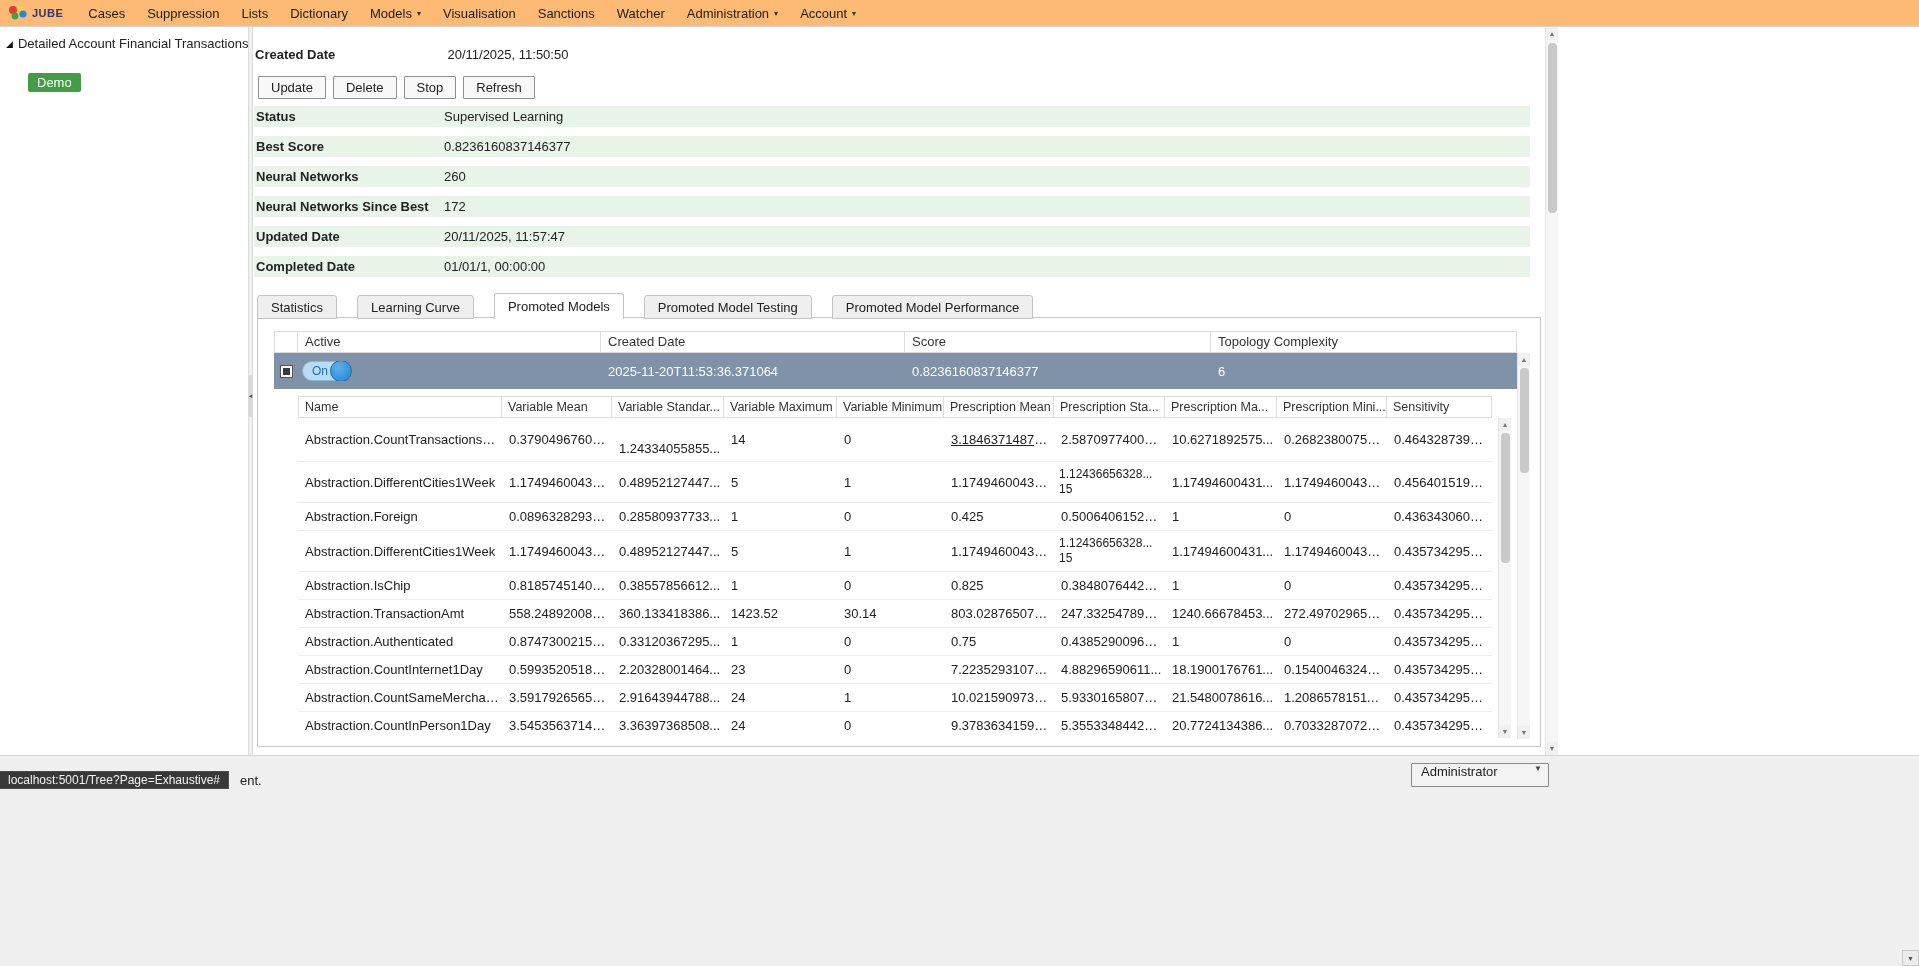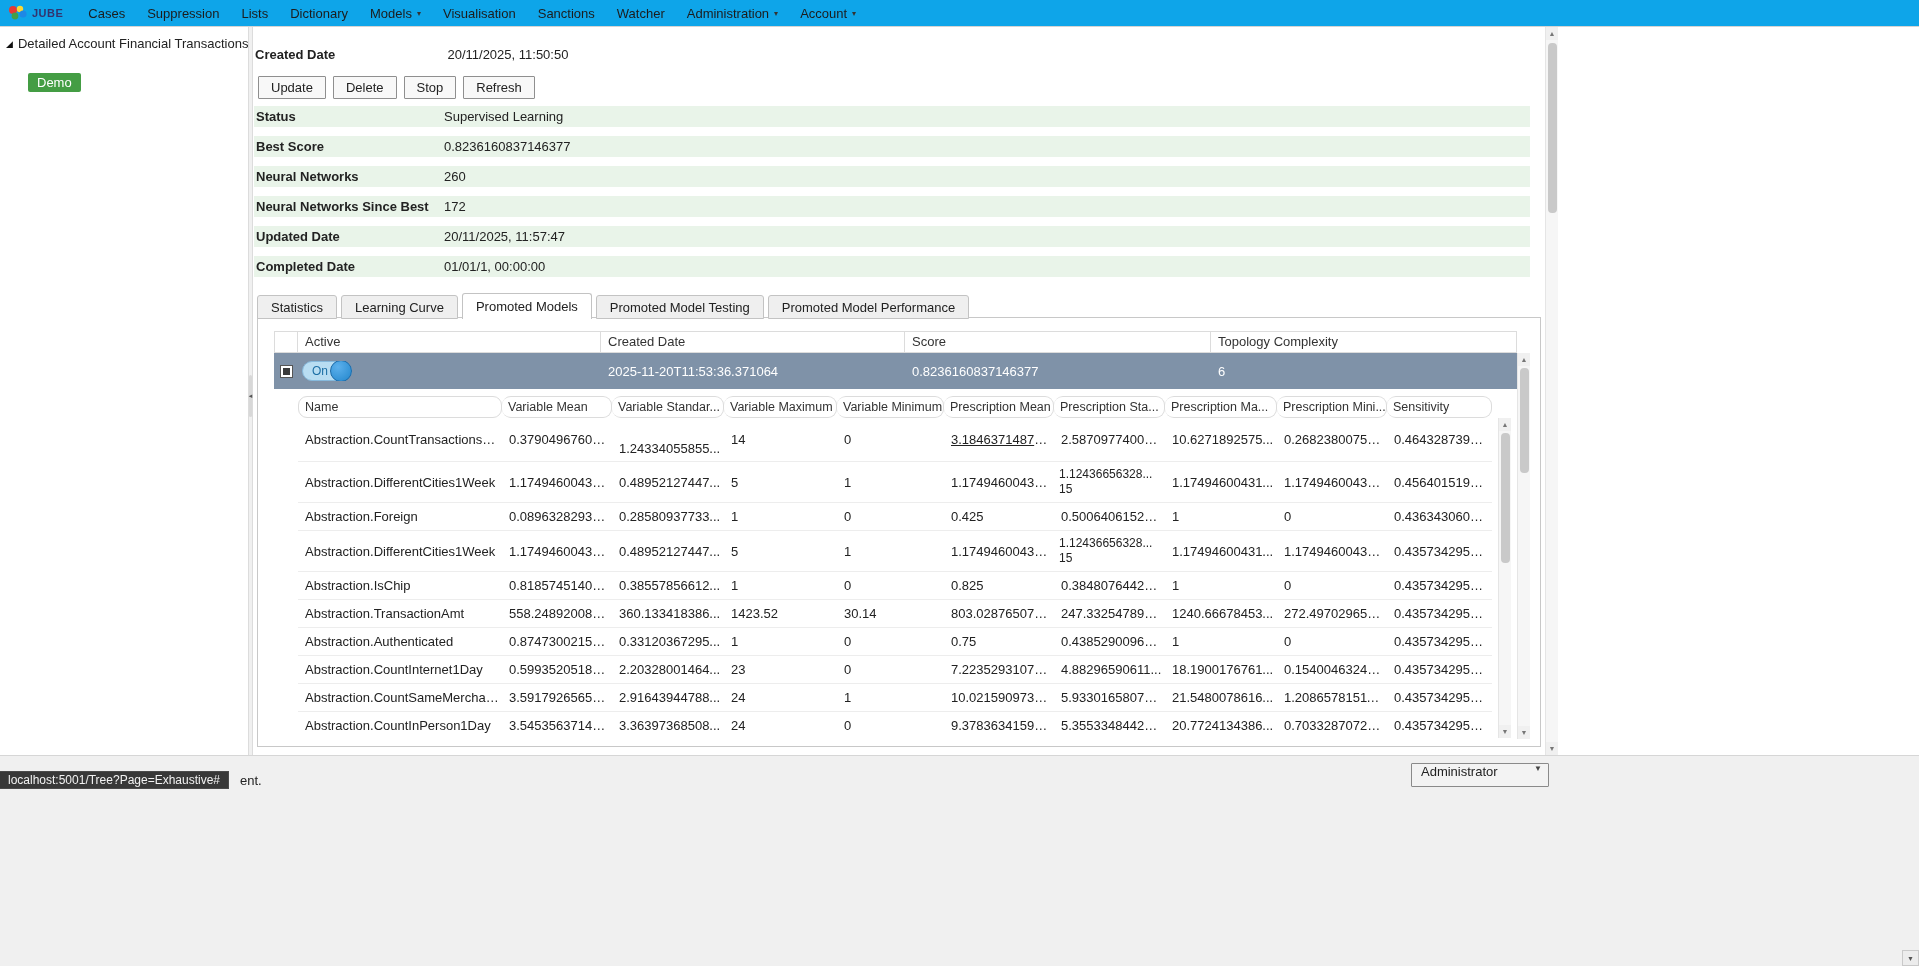--- a/index.html
+++ b/index.html
@@ -3,21 +3,21 @@
 <meta charset="utf-8">
 <style>
   * { margin:0; padding:0; box-sizing:border-box; }
   body { font-family:"Liberation Sans", sans-serif; background:#fff;
          --accent-green:#449d44; --row-green:#e9f4e9; --selected-row:#7f92a8;
          --toggle-track:#b8ddf2; --toggle-knob:#2286cc; }
   #screen { position:relative; width:1919px; height:966px; background:#fff; overflow:hidden; }
 
   
   .menubar { position:absolute; top:0; left:0; width:1919px; height:27px;
-             background:#0ea5e9; border-bottom:1px solid #d4d4d4;
+             background:#fdba74; border-bottom:1px solid #d4d4d4;
              display:flex; align-items:center; padding-left:8px; }
   .logo { display:flex; align-items:center; gap:4px; margin-right:14px; cursor:pointer; }
   .logo-text { font-weight:bold; font-size:11px; color:#33336e; letter-spacing:.5px; }
   #menu-items { display:flex; align-items:center; height:27px; }
   .menu-item { padding:0 11px; height:27px; display:flex; align-items:center; gap:5px;
                font-size:13px; color:#1c1c1c; cursor:pointer; }
   .menu-item .caret { font-size:8px; color:#333; }
 
   
   .sidebar { position:absolute; top:27px; left:0; width:248px; height:728px; background:#fff; }
@@ -39,21 +39,21 @@
   .kv-created { position:absolute; top:17px; left:2px; width:1276px; height:20px; line-height:20px; }
   .btn-row { position:absolute; top:49px; left:5px; display:flex; gap:7px; }
   .act-btn { height:23px; padding:0 12px; font-size:13px; font-family:inherit;
              border:1px solid #8f8f8f; border-radius:1px; background:#f8f8f8; color:#222; cursor:pointer; }
   #detail-rows { position:absolute; top:79px; left:1px; width:1276px; }
   .kv-row-g { height:21px; line-height:21px; background:var(--row-green);
               margin-bottom:9px; padding-left:2px; display:flex; }
   .kv-row-g .kv-value { flex:1; }
 
   
-  .tabstrip { position:absolute; top:266px; left:4px; display:flex; gap:4px; height:26px; align-items:flex-end; z-index:2; }
+  .tabstrip { position:absolute; top:266px; left:4px; display:flex; gap:20px; height:26px; align-items:flex-end; z-index:2; }
   .tab { padding:0 13px; height:24px; line-height:23px; font-size:13px;
          border:1px solid #c3c3c3; border-radius:3px 3px 0 0; background:#efefef; color:#222; cursor:pointer; }
   .tab.active { background:#fff; height:26px; line-height:25px; border-bottom:none; position:relative; z-index:3; }
   .panel { position:absolute; top:290px; left:4px; width:1284px; height:430px;
            border:1px solid #c8c8c8; background:#fff; }
 
   
   .outer-head { position:absolute; top:13px; left:16px; height:22px; display:flex; }
   .oh-cell { height:22px; line-height:20px; font-size:13px; color:#333; background:#fff;
              padding-left:7px; overflow:hidden; white-space:nowrap;
@@ -73,21 +73,21 @@
   .toggle-label { position:absolute; left:9px; top:2px; font-size:12px; color:#1d6fa5; }
   .toggle-knob { position:absolute; right:-1px; top:-2px; width:22px; height:22px; border-radius:50%;
                  background:radial-gradient(circle at 35% 30%, #5cb0ec, var(--toggle-knob));
                  border:1px solid #1b6aa8; }
 
   
   .inner-head { position:absolute; top:78px; left:40px; height:22px; display:flex; }
   .ih-cell { height:22px; line-height:20px; font-size:12.5px; color:#333; background:#fff;
              padding-left:6px; overflow:hidden; white-space:nowrap; text-overflow:ellipsis;
              border-top:1px solid #dcdcdc; border-bottom:1px solid #dcdcdc; border-right:1px solid #dcdcdc;
-             flex:0 0 auto; cursor:pointer;border-radius:9px; }
+             flex:0 0 auto; cursor:pointer; }
   .ih-cell:first-child { border-left:1px solid #dcdcdc; }
   .inner-body { position:absolute; top:100px; left:40px; width:1194px; height:320px; overflow:hidden; }
   .iv-row { display:flex; align-items:center; min-height:28px; border-bottom:1px solid #ededed; }
   .iv-cell { padding:5px 3px 5px 7px; font-size:13px; color:#222; overflow:hidden; flex:0 0 auto; }
   .iv-cell.nw { white-space:nowrap; text-overflow:ellipsis; }
   .iv-cell.wrap { white-space:normal; font-size:12px; line-height:15px; padding-left:5px; }
 
   
   .scrollbar { position:absolute; width:13px; background:#f6f6f6; border-left:1px solid #e5e5e5; }
   .content-sb { left:1292px; top:0; height:728px; }

